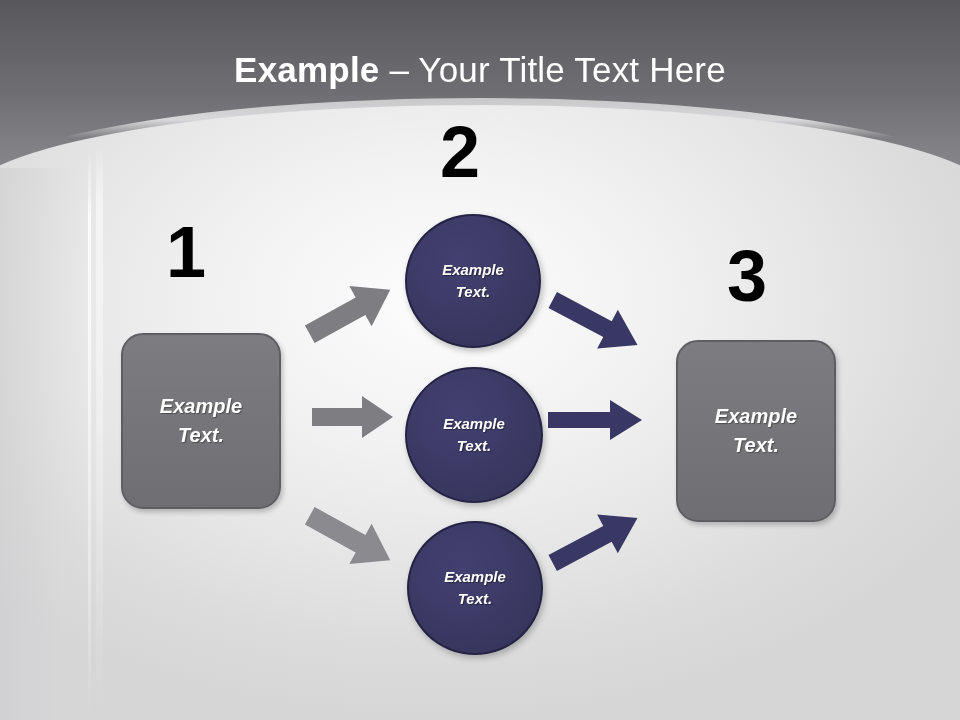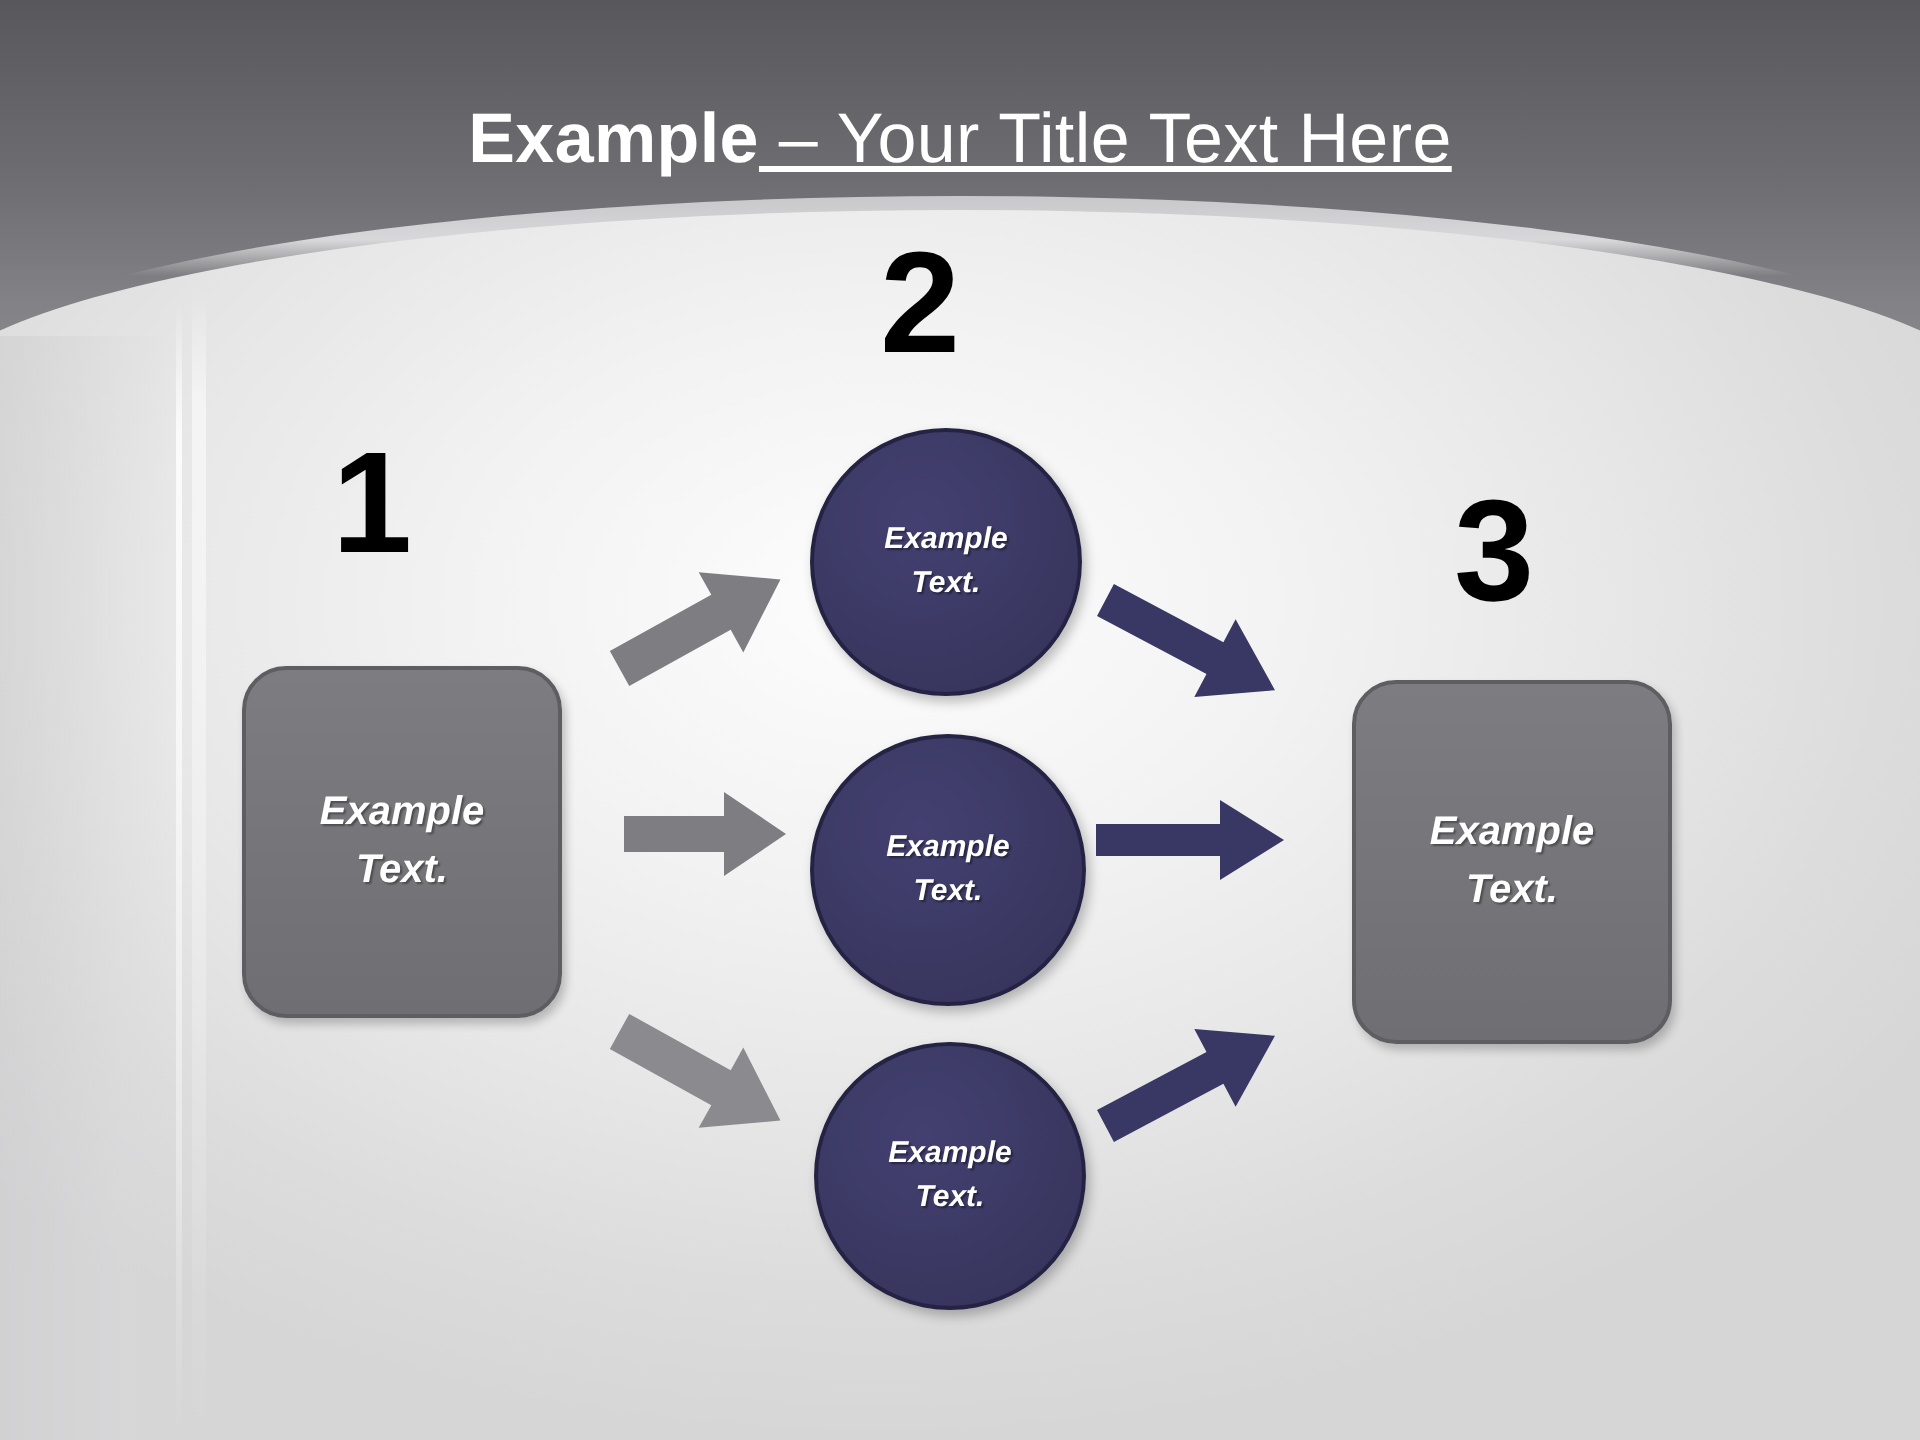--- a/index.html
+++ b/index.html
@@ -62,21 +62,21 @@
     position: absolute;
     left: 0; top: 50px;
     width: 960px;
     text-align: center;
     font-size: 35px;
     color: #ffffff;
     letter-spacing: 0.2px;
     white-space: nowrap;
   }
   .title .strong { font-weight: bold; }
-  .title .light  { font-weight: normal; text-decoration: underline; }
+  .title .light  { font-weight: normal; }
 
   
   .numeral {
     position: absolute;
     font-weight: bold;
     color: #000000;
     line-height: 1;
   }
   #numeral-1 { left: 166px; top: 216px; font-size: 72px; }
   #numeral-2 { left: 440px; top: 116px; font-size: 72px; }

